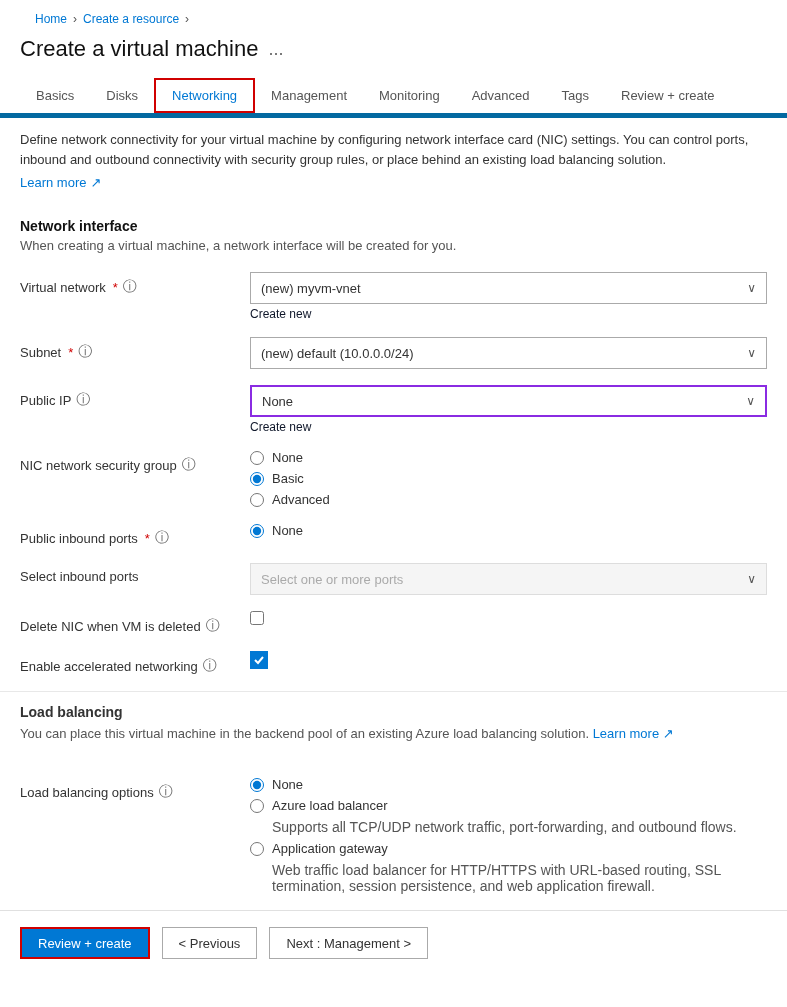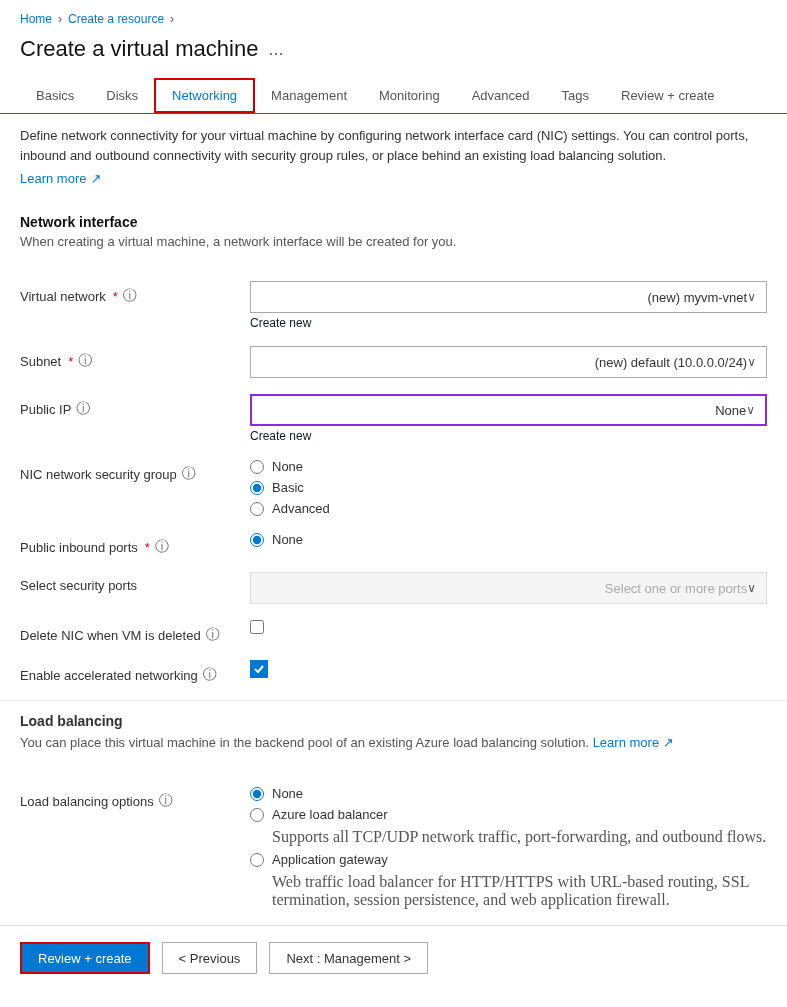--- a/index.html
+++ b/index.html
@@ -1,51 +1,51 @@
 <!DOCTYPE html>
 <html><head>
   <meta charset="utf-8">
   <style>
     * { box-sizing: border-box; margin: 0; padding: 0; }
     body { font-family: 'Segoe UI', Arial, sans-serif; font-size: 13px; color: #333; background: #fff; width: 787px; min-height: 1007px; }
     
-    .breadcrumb { display: flex; align-items: center; gap: 6px; padding: 12px 20px 6px; font-size: 12px; color: #0078d4; }
+    .breadcrumb { display: flex; align-items: center; gap: 6px; padding: 12px 35px 6px; font-size: 12px; color: #0078d4; }
     .breadcrumb span { color: #555; }
     .breadcrumb a { color: #0078d4; text-decoration: none; }
 
     .page-title { padding: 4px 20px 16px; display: flex; align-items: center; gap: 10px; }
     .page-title h1 { font-size: 22px; font-weight: 300; color: #111; }
     .page-title .ellipsis { color: #666; font-size: 18px; cursor: pointer; }
 
-    .tabs { display: flex; align-items: center; border-bottom: 1px solid #0369a1; padding: 0 20px; gap: 0; }
+    .tabs { display: flex; align-items: center; border-bottom: 5px solid #0369a1; padding: 0 20px; gap: 0; }
     .tab { padding: 8px 16px; font-size: 13px; color: #555; cursor: pointer; border: none; background: none; position: relative; white-space: nowrap; }
     .tab.active { color: #0078d4; border: 2px solid #d00000; font-weight: 500; }
 
     .description { padding: 12px 20px 6px; font-size: 13px; color: #333; line-height: 1.5; }
     .learn-more { padding: 0 20px 16px; }
     .learn-more a { color: #0078d4; font-size: 13px; text-decoration: none; display: inline-flex; align-items: center; gap: 4px; }
 
     .section { padding: 12px 20px 4px; }
     .section-title { font-size: 14px; font-weight: 600; color: #111; margin-bottom: 4px; }
-    .section-desc { font-size: 13px; color: #555; margin-bottom: 20px; }
+    .section-desc { font-size: 13px; color: #555; margin-bottom: 7px; }
 
     .form-row { display: flex; align-items: flex-start; padding: 8px 20px; min-height: 36px; }
     .form-label { width: 230px; flex-shrink: 0; font-size: 13px; color: #333; padding-top: 6px; display: flex; align-items: center; gap: 5px; }
     .form-label .info-icon { color: #666; font-size: 14px; cursor: pointer; }
     .form-control { flex: 1; }
-    .select-box { display: flex; align-items: center; justify-content: flex-end; border: 1px solid #aaa; padding: 5px 10px; background: #fff; cursor: pointer; font-size: 13px; color: #333; height: 32px; }
+    .select-box { display: flex; align-items: center; justify-content: space-between; border: 1px solid #aaa; padding: 5px 10px; background: #fff; cursor: pointer; font-size: 13px; color: #333; height: 32px; }
     .select-box.disabled { background: #f5f5f5; color: #aaa; cursor: not-allowed; border-color: #ddd; }
     .select-box.highlighted { border-color: #8a2be2; border-width: 2px; }
     .chevron { font-size: 12px; color: #555; }
     .create-new { display: block; color: #0f172a; font-size: 12px; margin-top: 3px; text-decoration: none; cursor: pointer; }
 
     .radio-group { display: flex; flex-direction: column; gap: 6px; }
     .radio-item { display: flex; align-items: center; gap: 8px; cursor: pointer; font-size: 13px; }
     .radio-item input[type="radio"] { accent-color: #0078d4; width: 14px; height: 14px; cursor: pointer; }
-    .radio-sub { font-size: 16px; color: #555; margin-left: 22px; font-family: Liberation Serif, serif; }
+    .radio-sub { font-size: 14px; color: #555; margin-left: 22px; }
 
     .checkbox-item { display: flex; align-items: center; gap: 8px; cursor: pointer; }
     .checkbox-item input[type="checkbox"] { width: 14px; height: 14px; }
     .checkbox-item input[type="checkbox"]:checked { accent-color: #0078d4; }
 
     .checkbox-checked { width: 18px; height: 18px; background: #0078d4; display: flex; align-items: center; justify-content: center; cursor: pointer; }
     .checkbox-checked svg { fill: white; }
 
     .divider { border: none; border-top: 1px solid #e8e8e8; margin: 8px 0; }
 
@@ -175,21 +175,21 @@
       <label class="radio-item">
         <input type="radio" name="inbound_ports" checked="" style=""> 
           <span>None</span>
       </label>
     </div>
   </div>
 </div>
 
 <div class="form-row">
   <div class="form-label">
-    <span>Select security ports</span>
+    <span>Select inbound ports</span>
   </div>
   <div class="form-control">
     <div class="select-box disabled">
       <span style="color:#aaa;">Select one or more ports</span>
       <span class="chevron">∨</span>
     </div>
   </div>
 </div>
 
 <div class="form-row">

